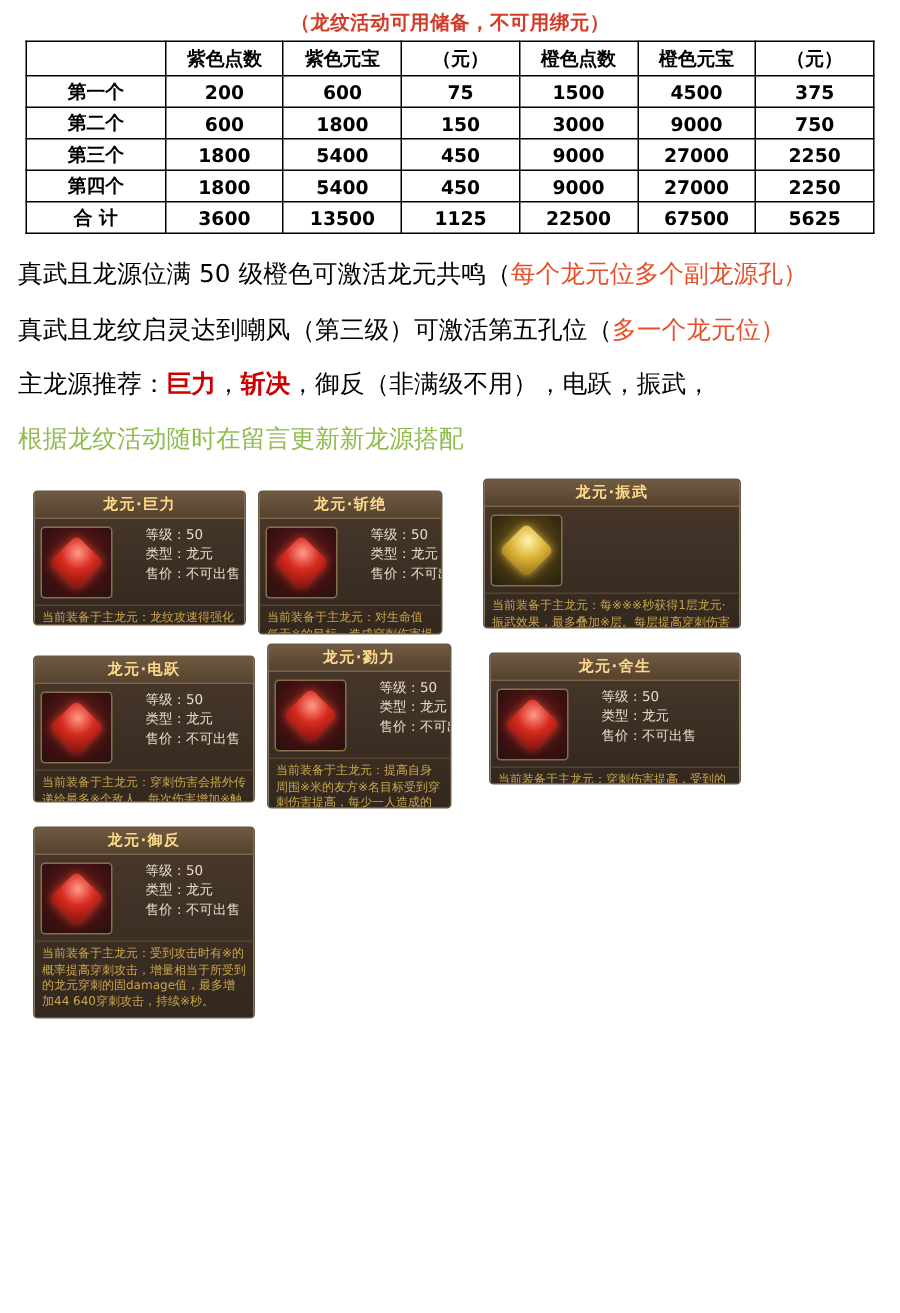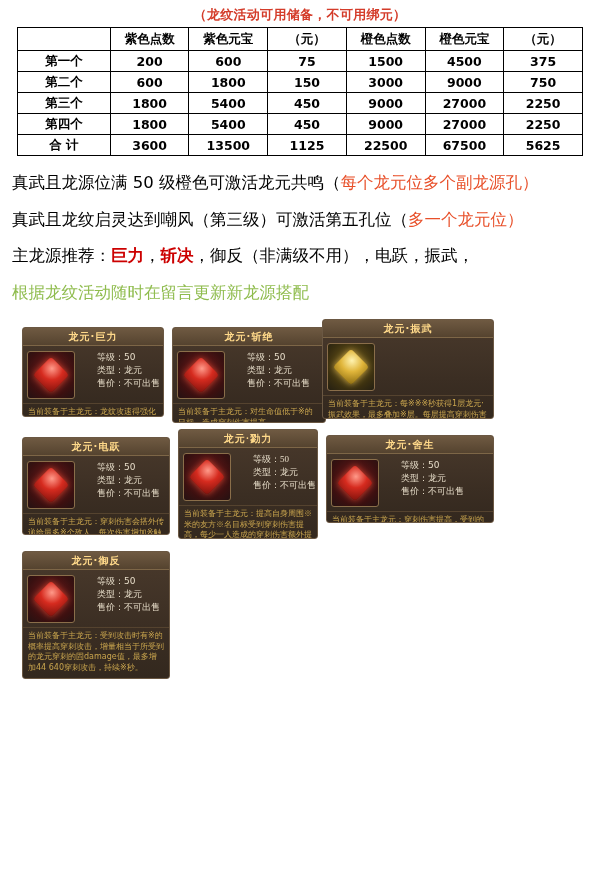--- a/index.html
+++ b/index.html
@@ -236,21 +236,21 @@
           </div>
         <div class="stats">
           <div>等级：50</div>
           <div>类型：龙元</div>
           <div>售价：不可出售</div>
         </div>
       </div>
       <div class="desc">当前装备于主龙元：龙纹攻速得强化提高，但穿刺伤害降低※</div>
     </div>
 
-    <div class="card" style="left:172px; top:8px; width:154px; height:96px;">
+    <div class="card" style="left:172px; top:8px; width:123px; height:96px;">
       <div class="cap">龙元·斩绝</div>
       <div class="body">
         <div class="icon-box">
             <span class="gem"></span>
           </div>
         <div class="stats">
           <div>等级：50</div>
           <div>类型：龙元</div>
           <div>售价：不可出售</div>
         </div>
@@ -281,21 +281,21 @@
           </div>
         <div class="stats">
           <div>等级：50</div>
           <div>类型：龙元</div>
           <div>售价：不可出售</div>
         </div>
       </div>
       <div class="desc">当前装备于主龙元：穿刺伤害会搭外传递给最多※个敌人，每次伤害增加※触发间隔※</div>
     </div>
 
-    <div class="card" style="left:178px; top:110px; width:140px; height:110px;font-family:Liberation Serif, serif;">
+    <div class="card" style="left:178px; top:110px; width:123px; height:110px;">
       <div class="cap">龙元·勠力</div>
       <div class="body">
         <div class="icon-box">
             <span class="gem"></span>
           </div>
         <div class="stats">
           <div>等级：50</div>
           <div>类型：龙元</div>
           <div>售价：不可出售</div>
         </div>

